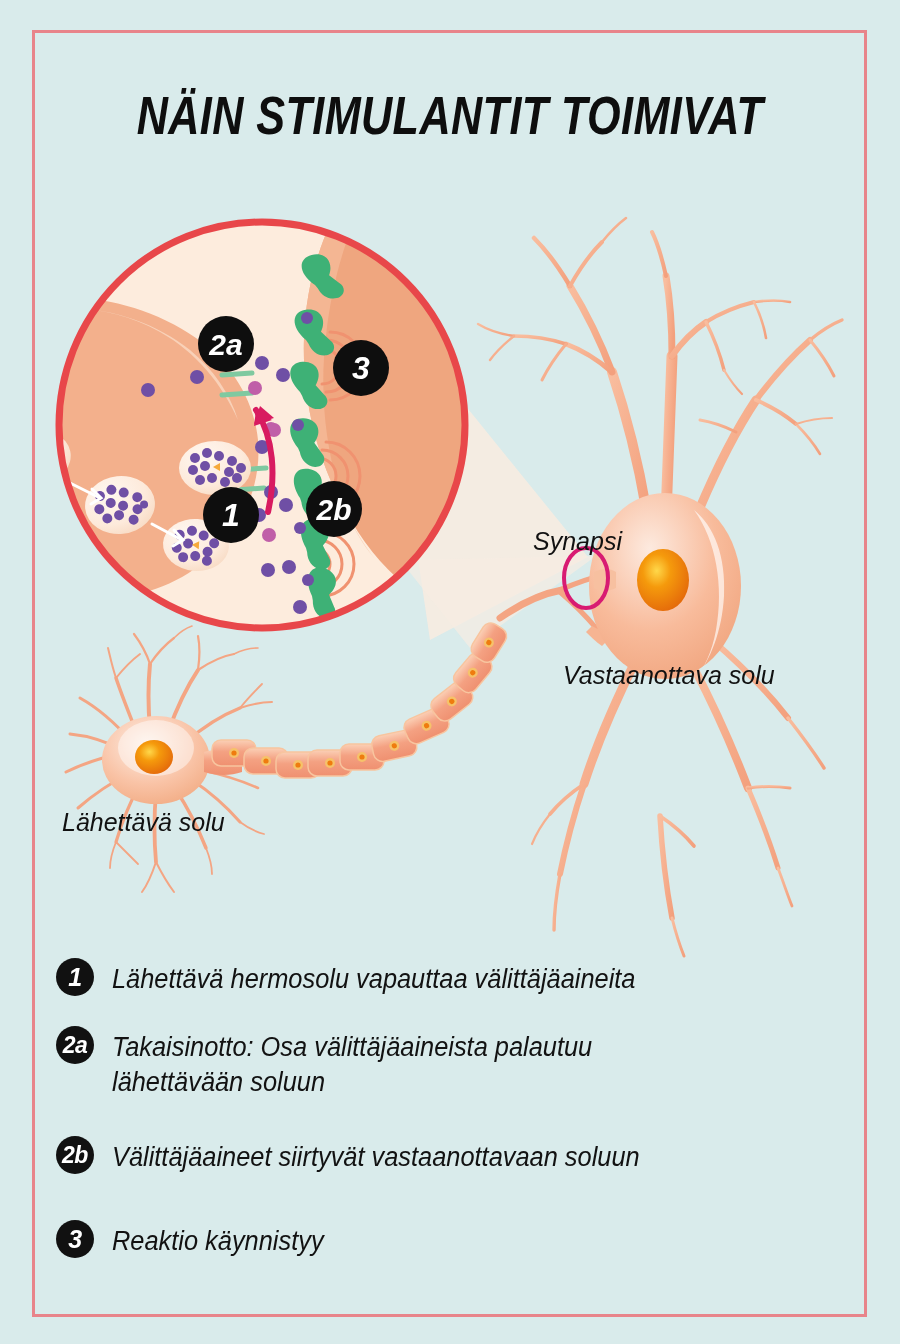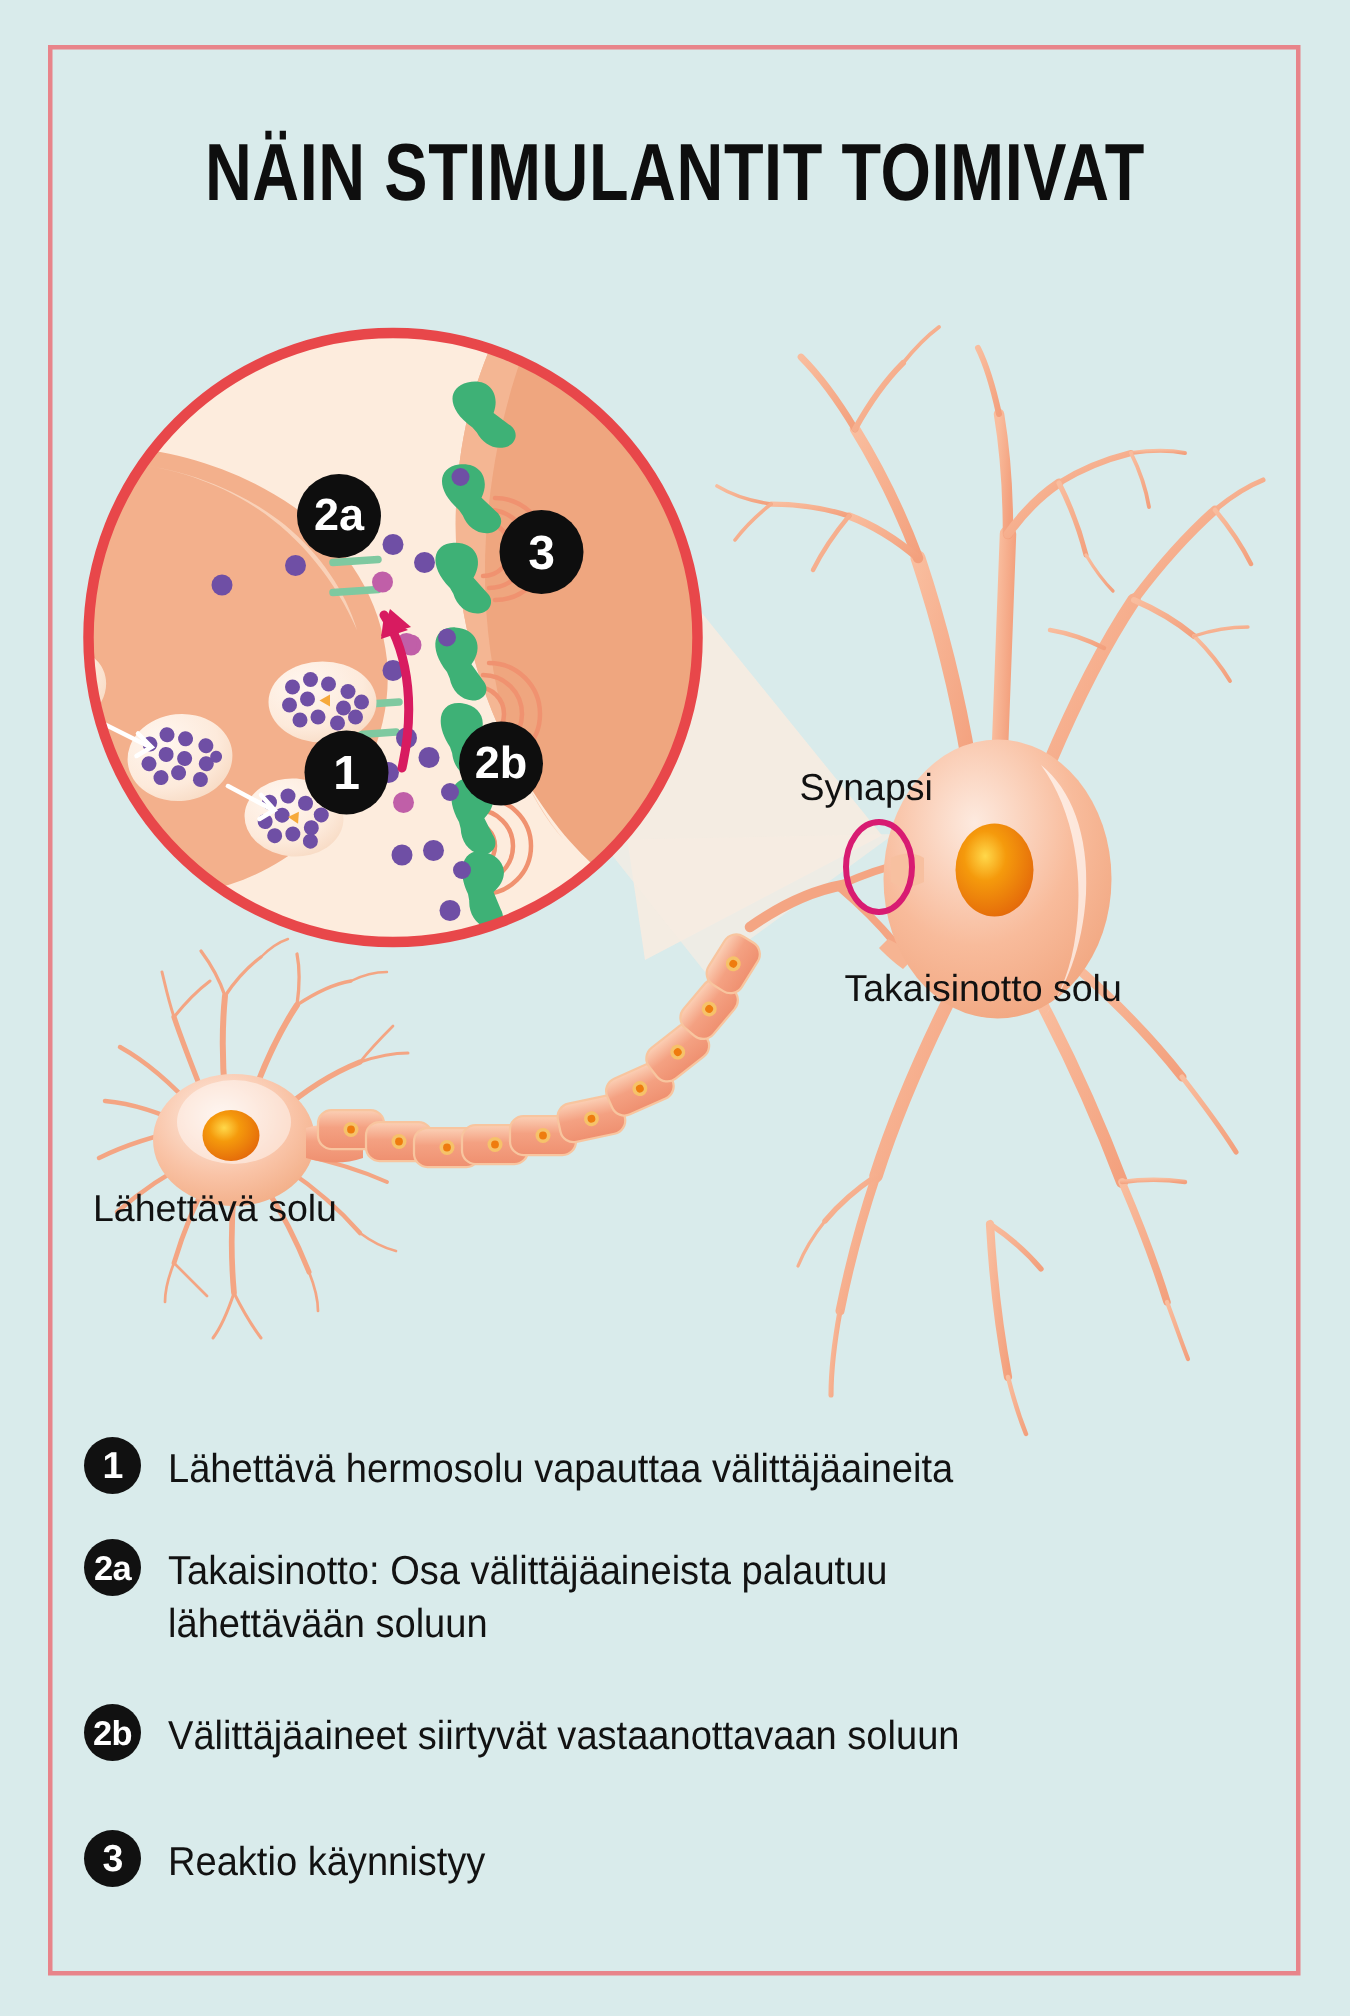--- a/index.html
+++ b/index.html
@@ -11,20 +11,21 @@
     width: 900px;
     height: 1344px;
     overflow: hidden;
     font-family: "Liberation Sans", sans-serif;
   }
   #page {
     position: relative;
     width: 727px;
     height: 1344px;
     background: #d9ebeb;
+    font-style: italic;
   }
   #frame {
     position: absolute;
     left: 32px;
     top: 30px;
     width: 835px;
     height: 1287px;
     border: 3px solid #e8848a;
     box-sizing: border-box;
   }
@@ -50,20 +51,21 @@
     width: 900px;
     height: 1344px;
   }
   
   .art-label {
     position: absolute;
     font-family: "Liberation Sans", sans-serif;
     font-size: 25px;
     color: #111111;
     white-space: nowrap;
+    margin-top: 16px;
   }
   #label-synapsi { left: 533px; top: 511px; }
   #label-receiving { left: 563px; top: 645px; }
   #label-sending { left: 62px; top: 792px; }
 
   
   #legend {
     position: absolute;
     left: 56px;
     top: 958px;
@@ -522,21 +524,21 @@
         <text x="231" y="515" fill="#ffffff" font-family="Liberation Sans Narrow, Liberation Sans, sans-serif" font-size="32" font-weight="bold" text-anchor="middle" dominant-baseline="central">1</text>
       </g>
       <g>
         <circle cx="334" cy="509" r="28" fill="#0e0e0e"></circle>
         <text x="334" y="509" fill="#ffffff" font-family="Liberation Sans Narrow, Liberation Sans, sans-serif" font-size="30" font-weight="bold" text-anchor="middle" dominant-baseline="central">2b</text>
       </g>
     </g>
   </svg>
 
   <div class="art-label" id="label-synapsi">Synapsi</div>
-  <div class="art-label" id="label-receiving">Takaisinotto solu</div>
+  <div class="art-label" id="label-receiving">Vastaanottava solu</div>
   <div class="art-label" id="label-sending">Lähettävä solu</div>
 
   <div id="legend">
     <div class="legend-row" id="row0">
       <div class="badge">1</div>
       <div class="legend-text">Lähettävä hermosolu vapauttaa välittäjäaineita</div>
     </div>
     <div class="legend-row" id="row1">
       <div class="badge wide">2a</div>
       <div class="legend-text">Takaisinotto: Osa välittäjäaineista palautuu

